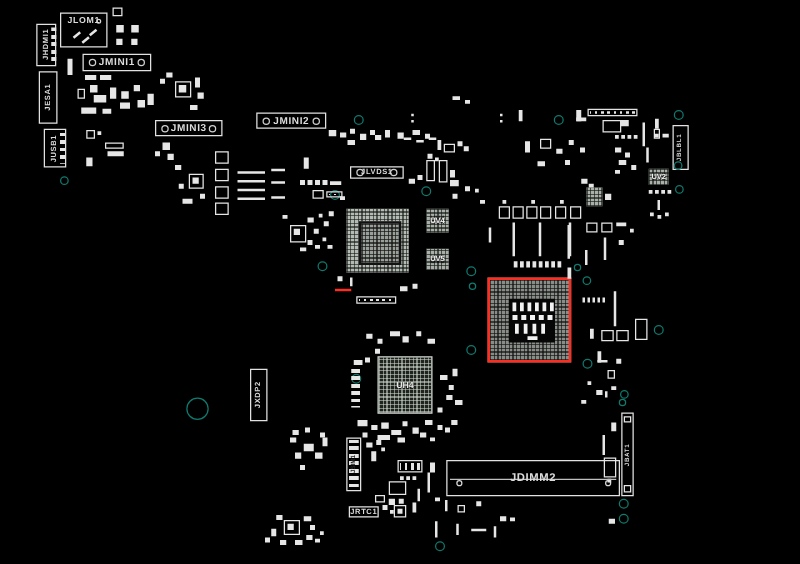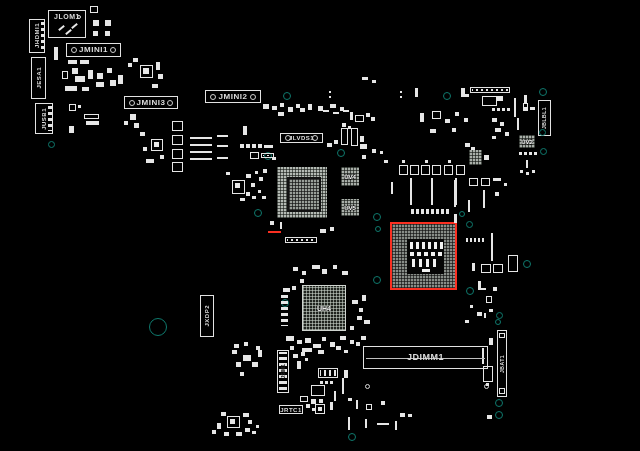--- a/index.html
+++ b/index.html
@@ -115,23 +115,23 @@
         <div class="pad" style="left: 26px; top: 20px; width: 3px; height: 8px;"></div>
         <div class="pad" style="left: 15px; top: 30px; width: 8px; height: 3px;"></div>
       </div>
     </div>
     <div class="cmp bga2" style="left: 302px; top: 285px; width: 44px; height: 46px;">
       <span class="lbl" style="font-size: 7px;">UH4</span>
     </div>
     <div class="cmp vbox" style="left: 200px; top: 295px; width: 14px; height: 42px;">
       <span class="lbl" style="font-size: 6px;">JXDP2</span>
     </div>
-    <div class="cmp lbox" style="left: 363px; top: 346px; width: 125px; height: 23px;">
+    <div class="cmp lbox" style="left: 357px; top: 368px; width: 139px; height: 29px;">
       <div class="midline"></div>
-      <span class="lbl" style="font-size: 9px;">JDIMM1</span>
+      <span class="lbl" style="font-size: 9px;">JDIMM2</span>
     </div>
     <div class="cmp vbox" style="left: 497px; top: 330px; width: 10px; height: 67px;">
       <span class="lbl" style="font-size: 5px;">JBAT1</span>
     </div>
     <div class="cmp vbox" style="left: 538px; top: 100px; width: 13px; height: 36px;">
       <span class="lbl" style="font-size: 5px;">JBLBL1</span>
     </div>
     <div class="cmp lbox" style="left: 279px; top: 405px; width: 24px; height: 9px;">
       <span class="lbl" style="font-size: 6px;">JRTC1</span>
     </div>

